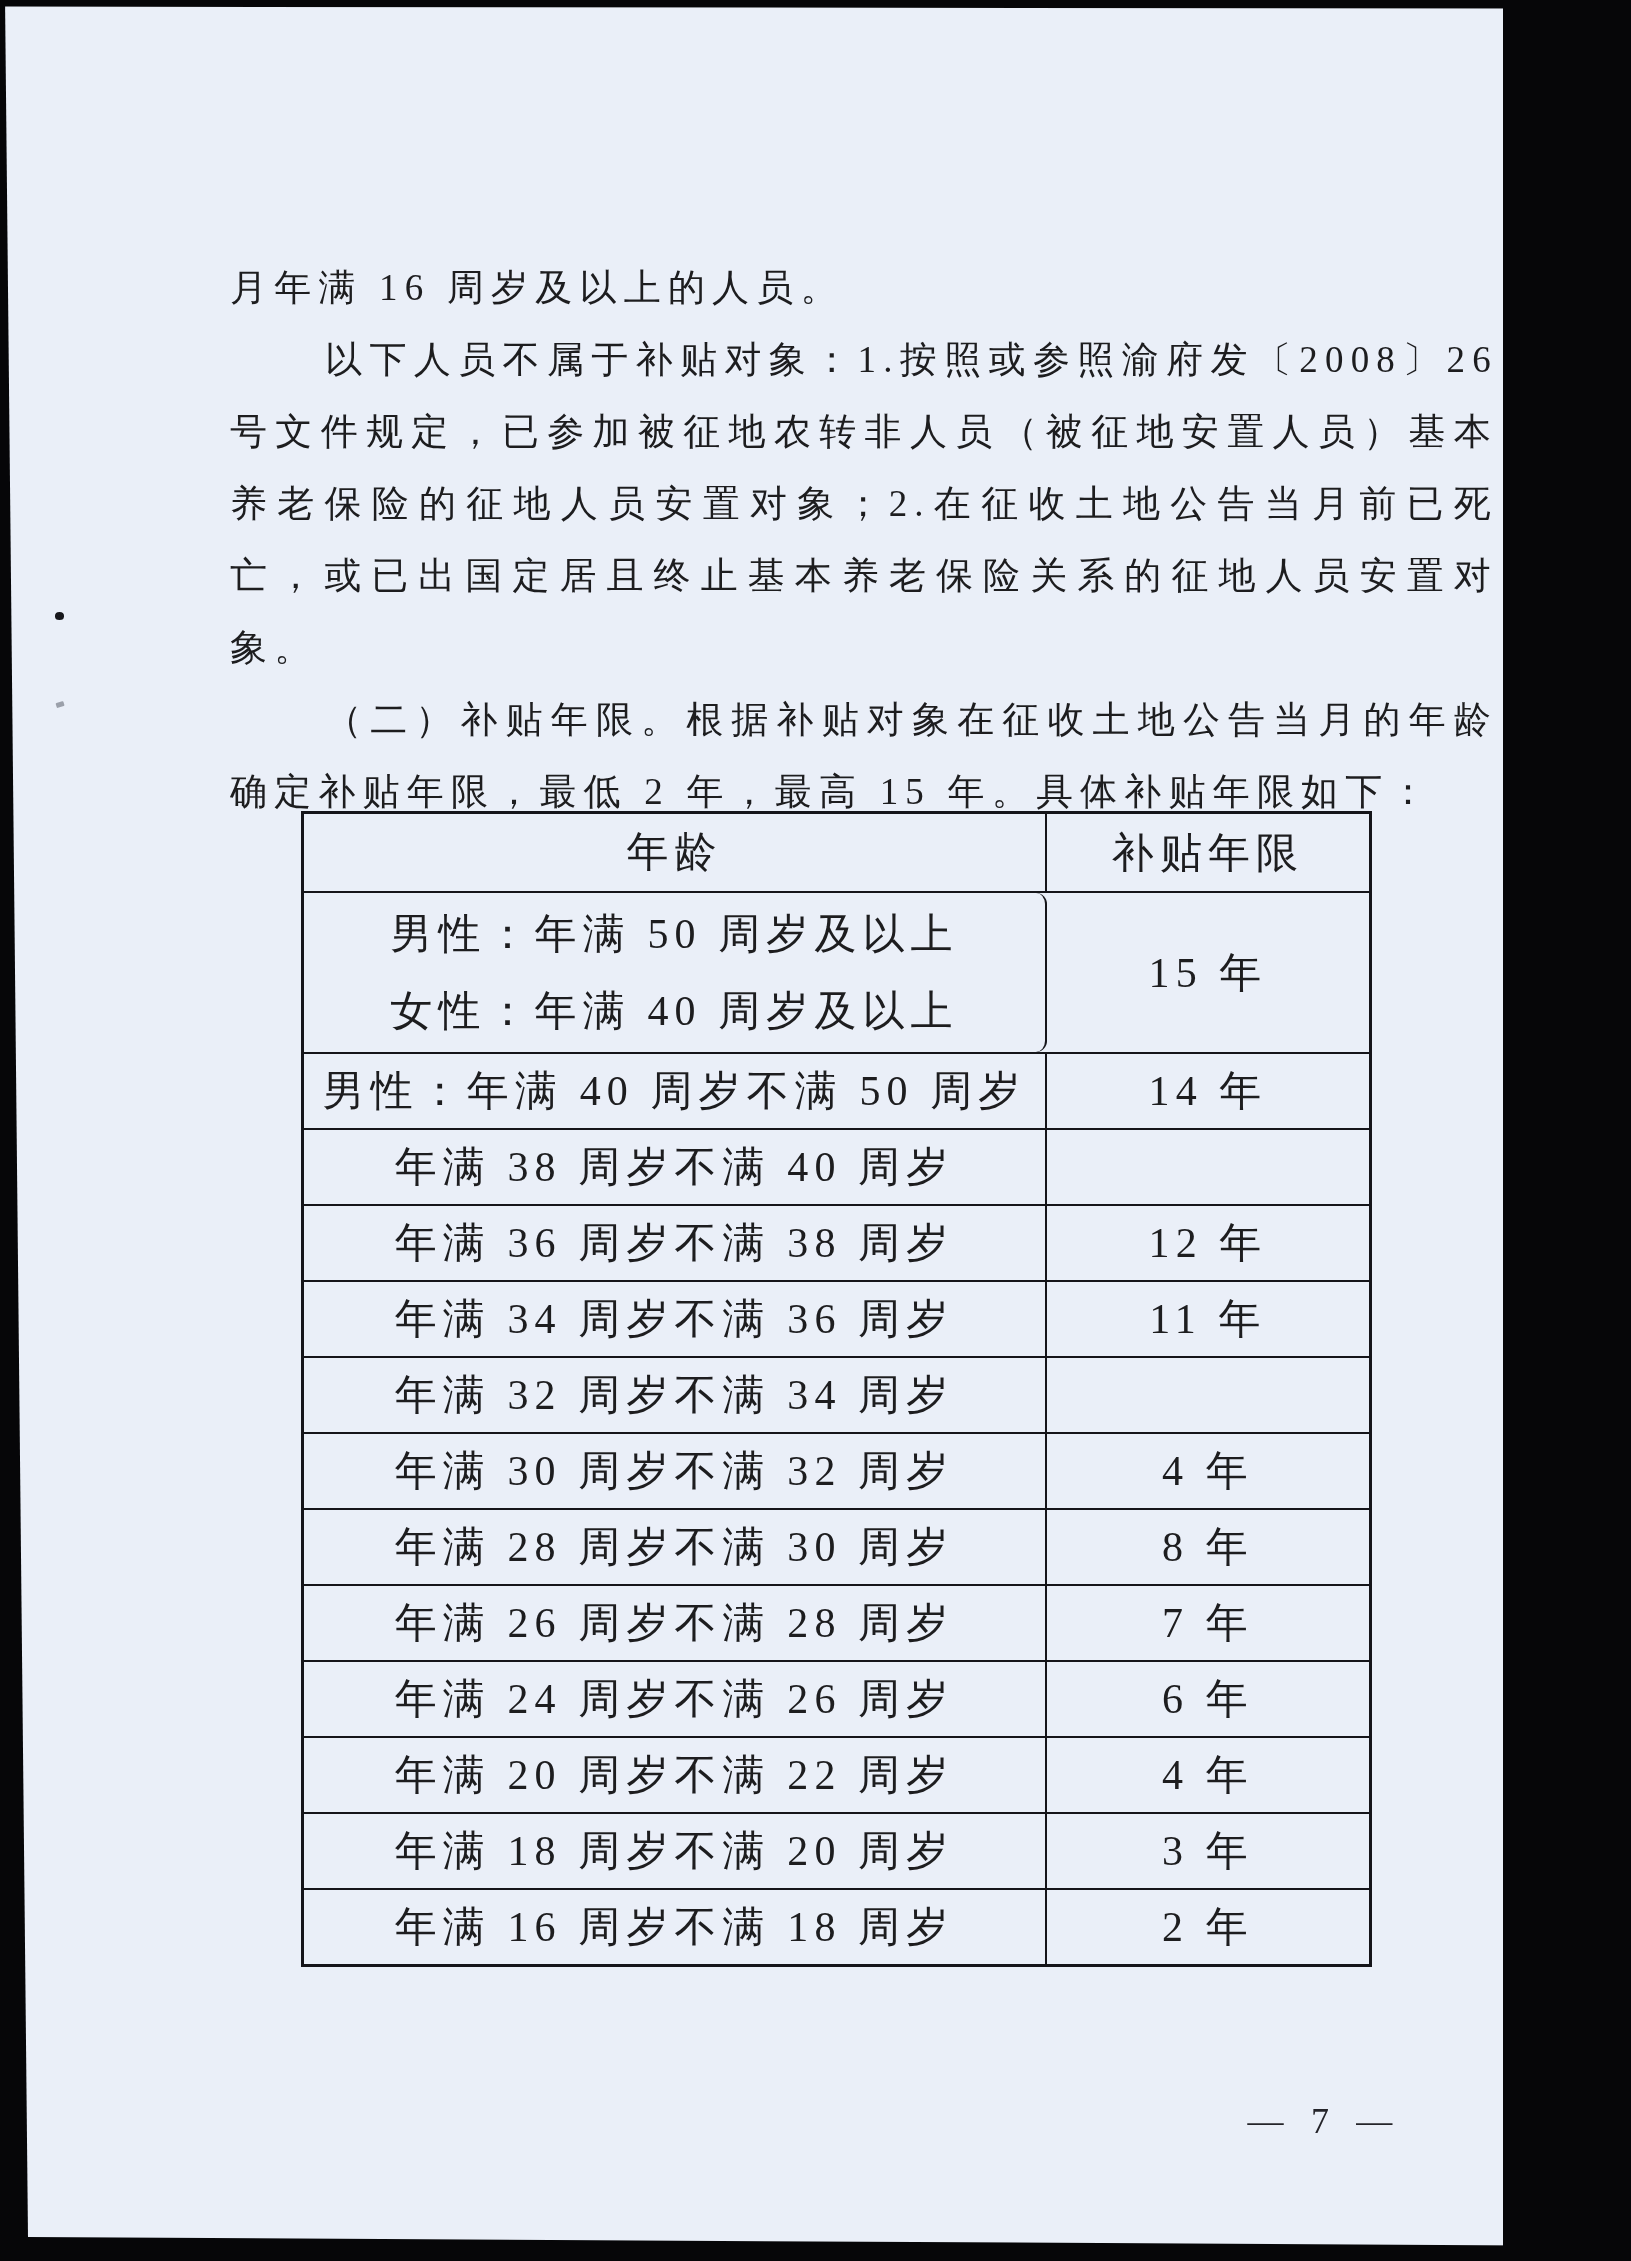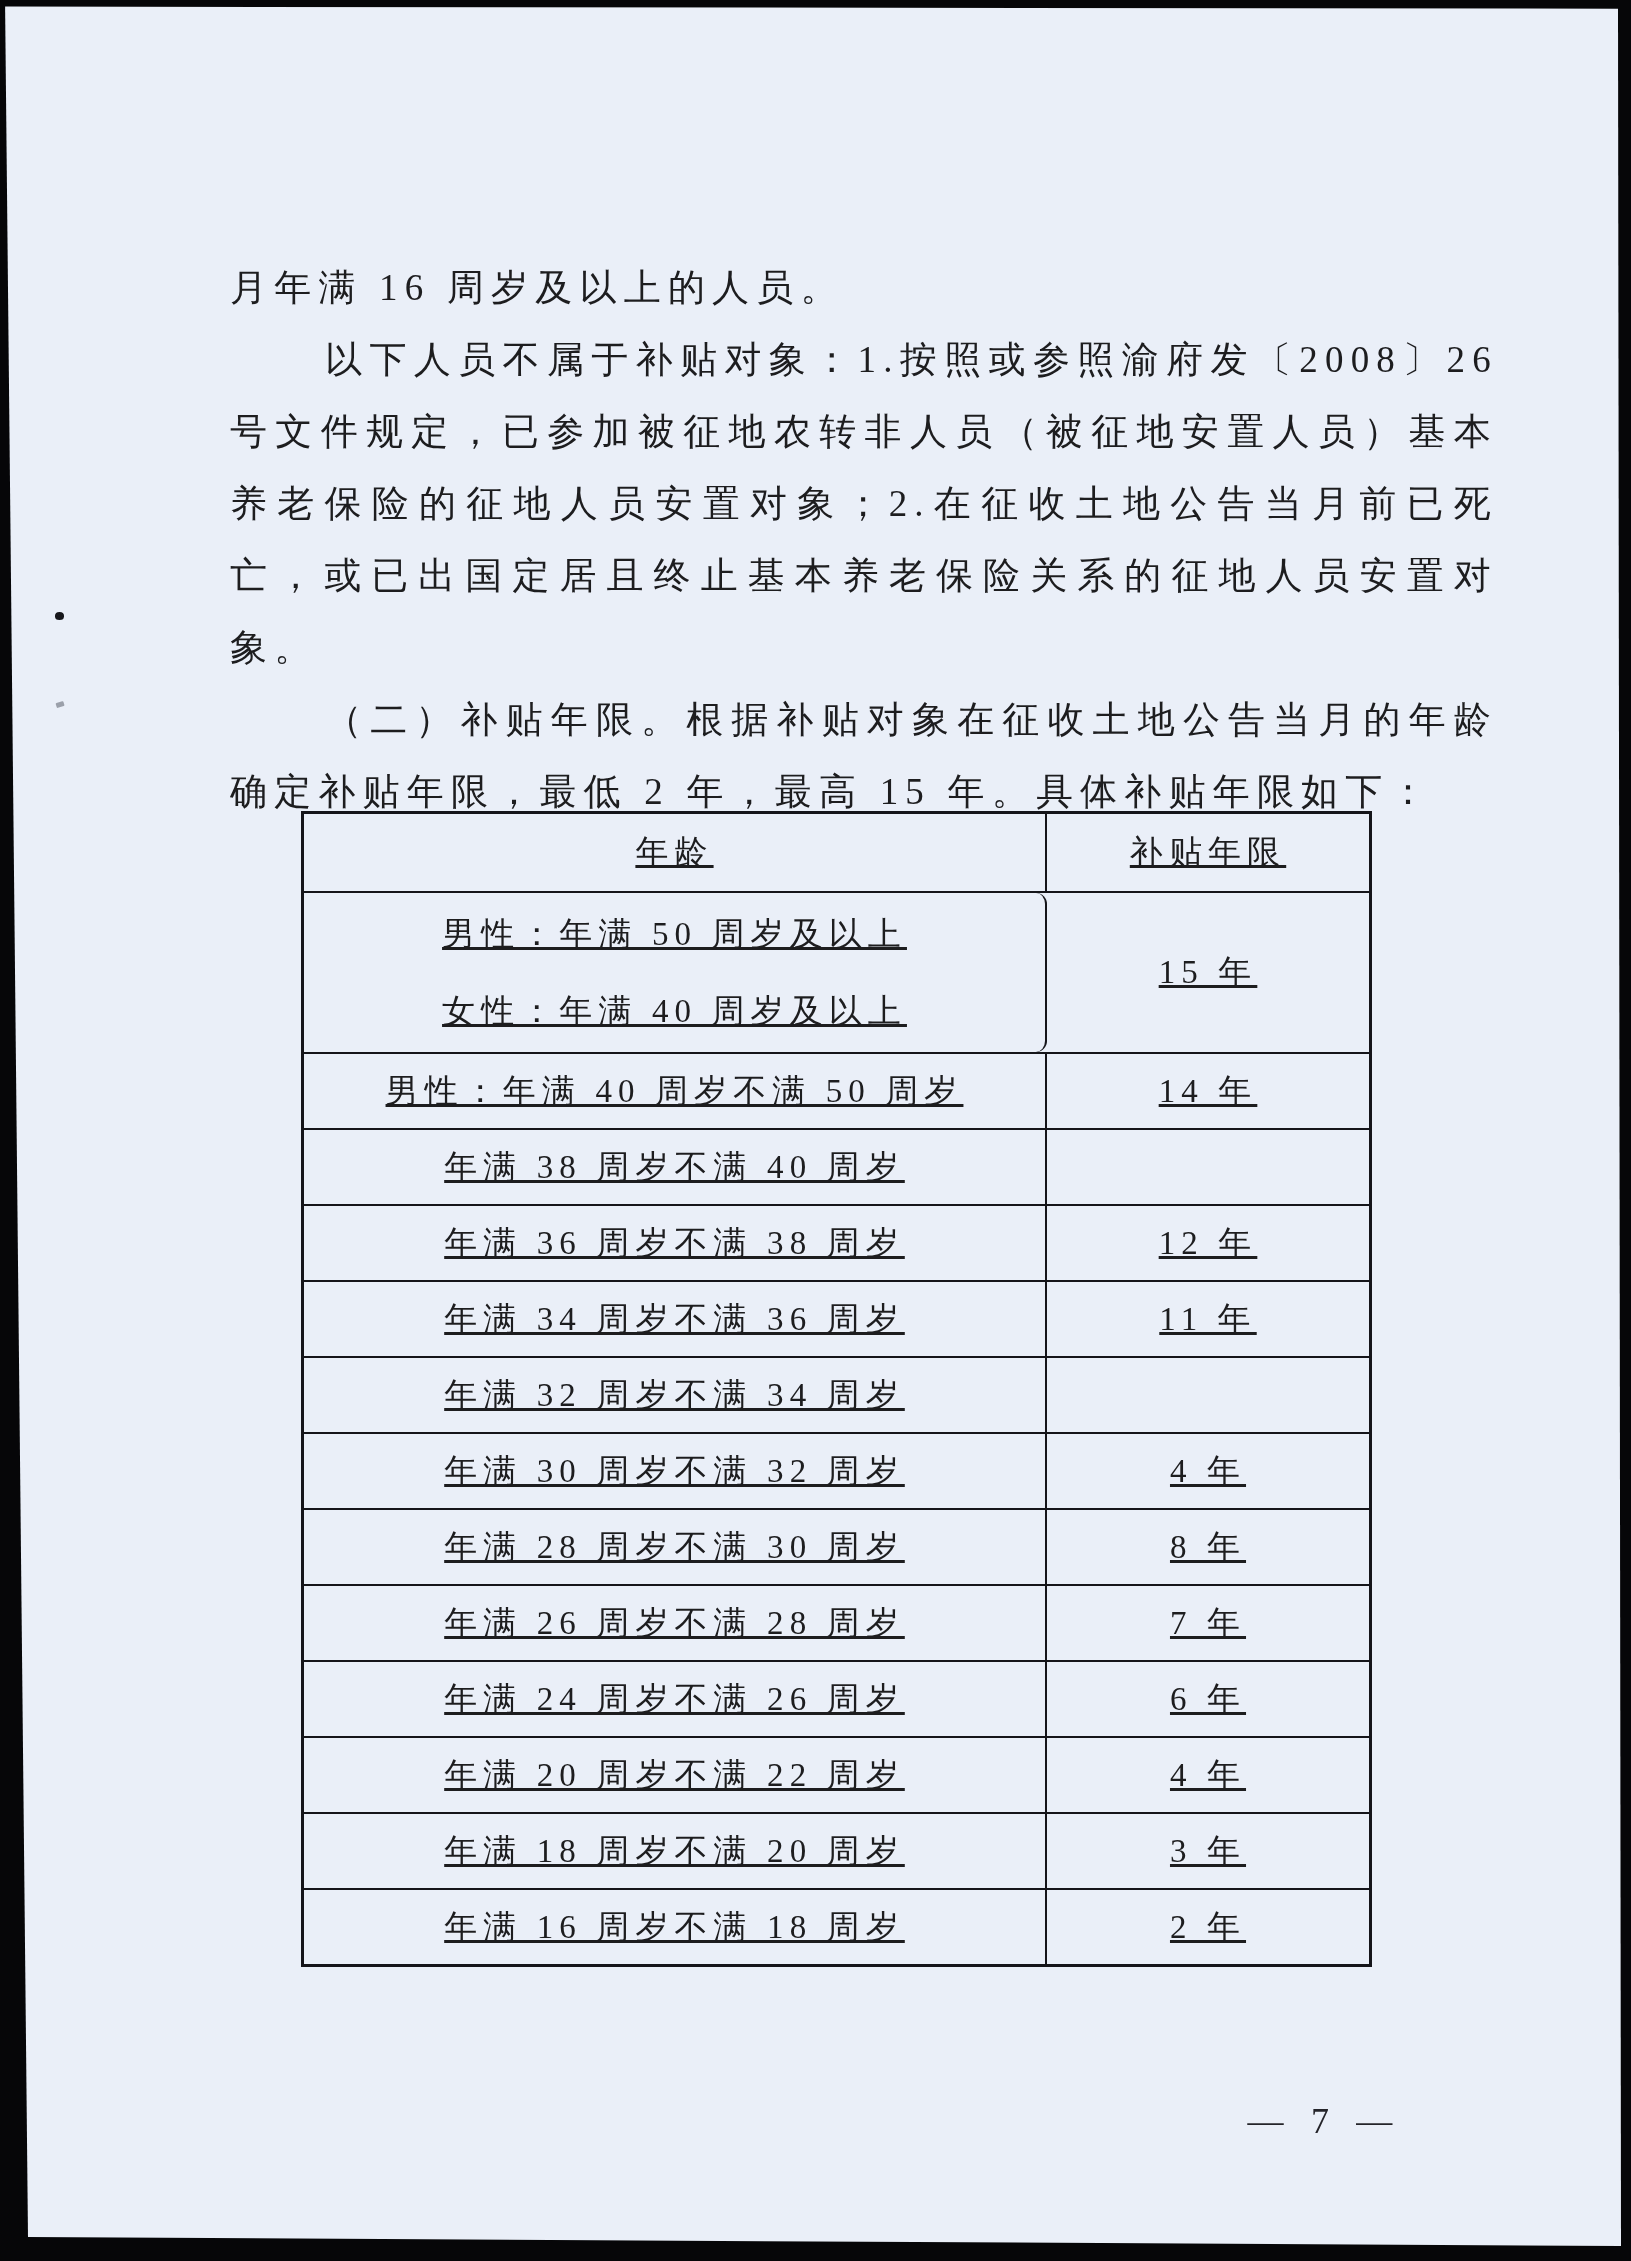--- a/index.html
+++ b/index.html
@@ -4,21 +4,21 @@
 <style>
   html, body {
     margin: 0; padding: 0;
     width: 1631px; height: 2261px;
     overflow: hidden;
     background: #060608;
     font-family: "Liberation Serif", "DejaVu Serif", serif;
   }
   .scan {
     position: relative;
-    width: 1631px; height: 2261px;
+    width: 1503px; height: 2261px;
     background: #060608;
   }
   
   .page {
     position: absolute; inset: 0;
     background: #EAEFF8;
     clip-path: polygon(5.1px 6.6px, 1618px 8.7px, 1621px 2246px, 28px 2237px);
   }
   
   .bodytext {
@@ -45,23 +45,22 @@
     position: absolute;
     left: 301px; top: 811px; width: 1065px;
     border: 3.1px solid #15151A;
     background: transparent;
     color: #1D1D1F;
   }
   .trow { display: flex; border-top: 2.6px solid #15151A; }
   .trow:first-child { border-top: none; }
   .cell {
     display: flex; align-items: center; justify-content: center;
-    font-size: 33px; letter-spacing: 6.1px;
+    font-size: 42px; letter-spacing: 6.1px;
     box-sizing: border-box;
-    text-decoration: underline;
   }
   .cell.age { width: 743px; border-right: 2px solid #15151A; white-space: pre-line; text-align: center; line-height: 77px; }
   .cell.years { flex: 1; }
   .trow.header .cell { height: 77px; }
   .trow.normal .cell { height: 74px; }
   .trow.tall .cell { height: 159px; border-radius: 11px; }
   
   .pagenum {
     position: absolute;
     left: 1217px; top: 2100px; width: 215px;

